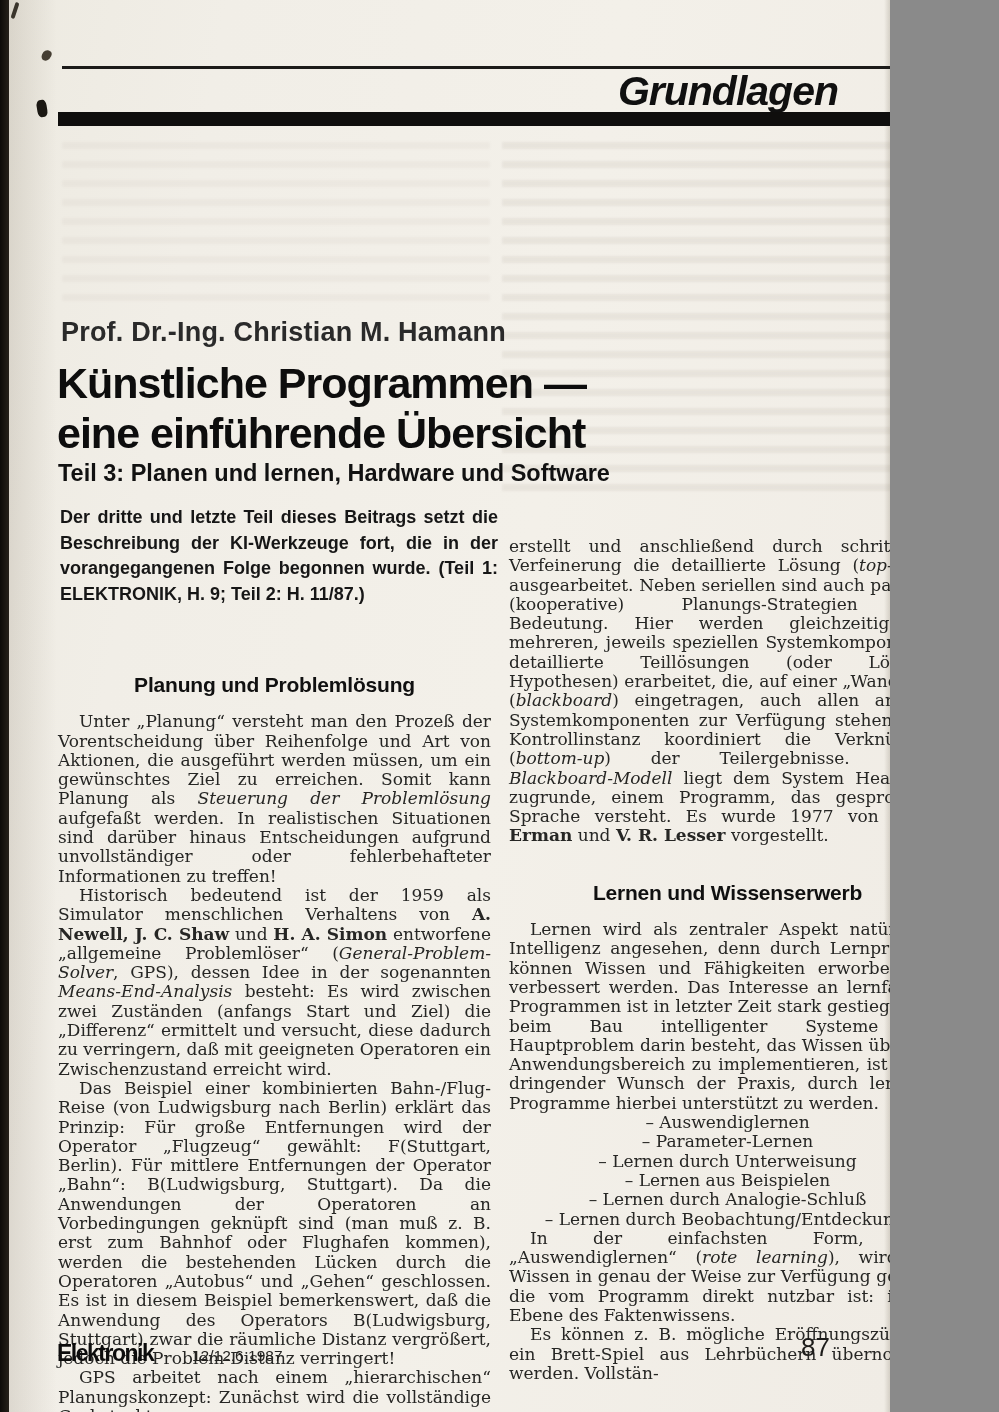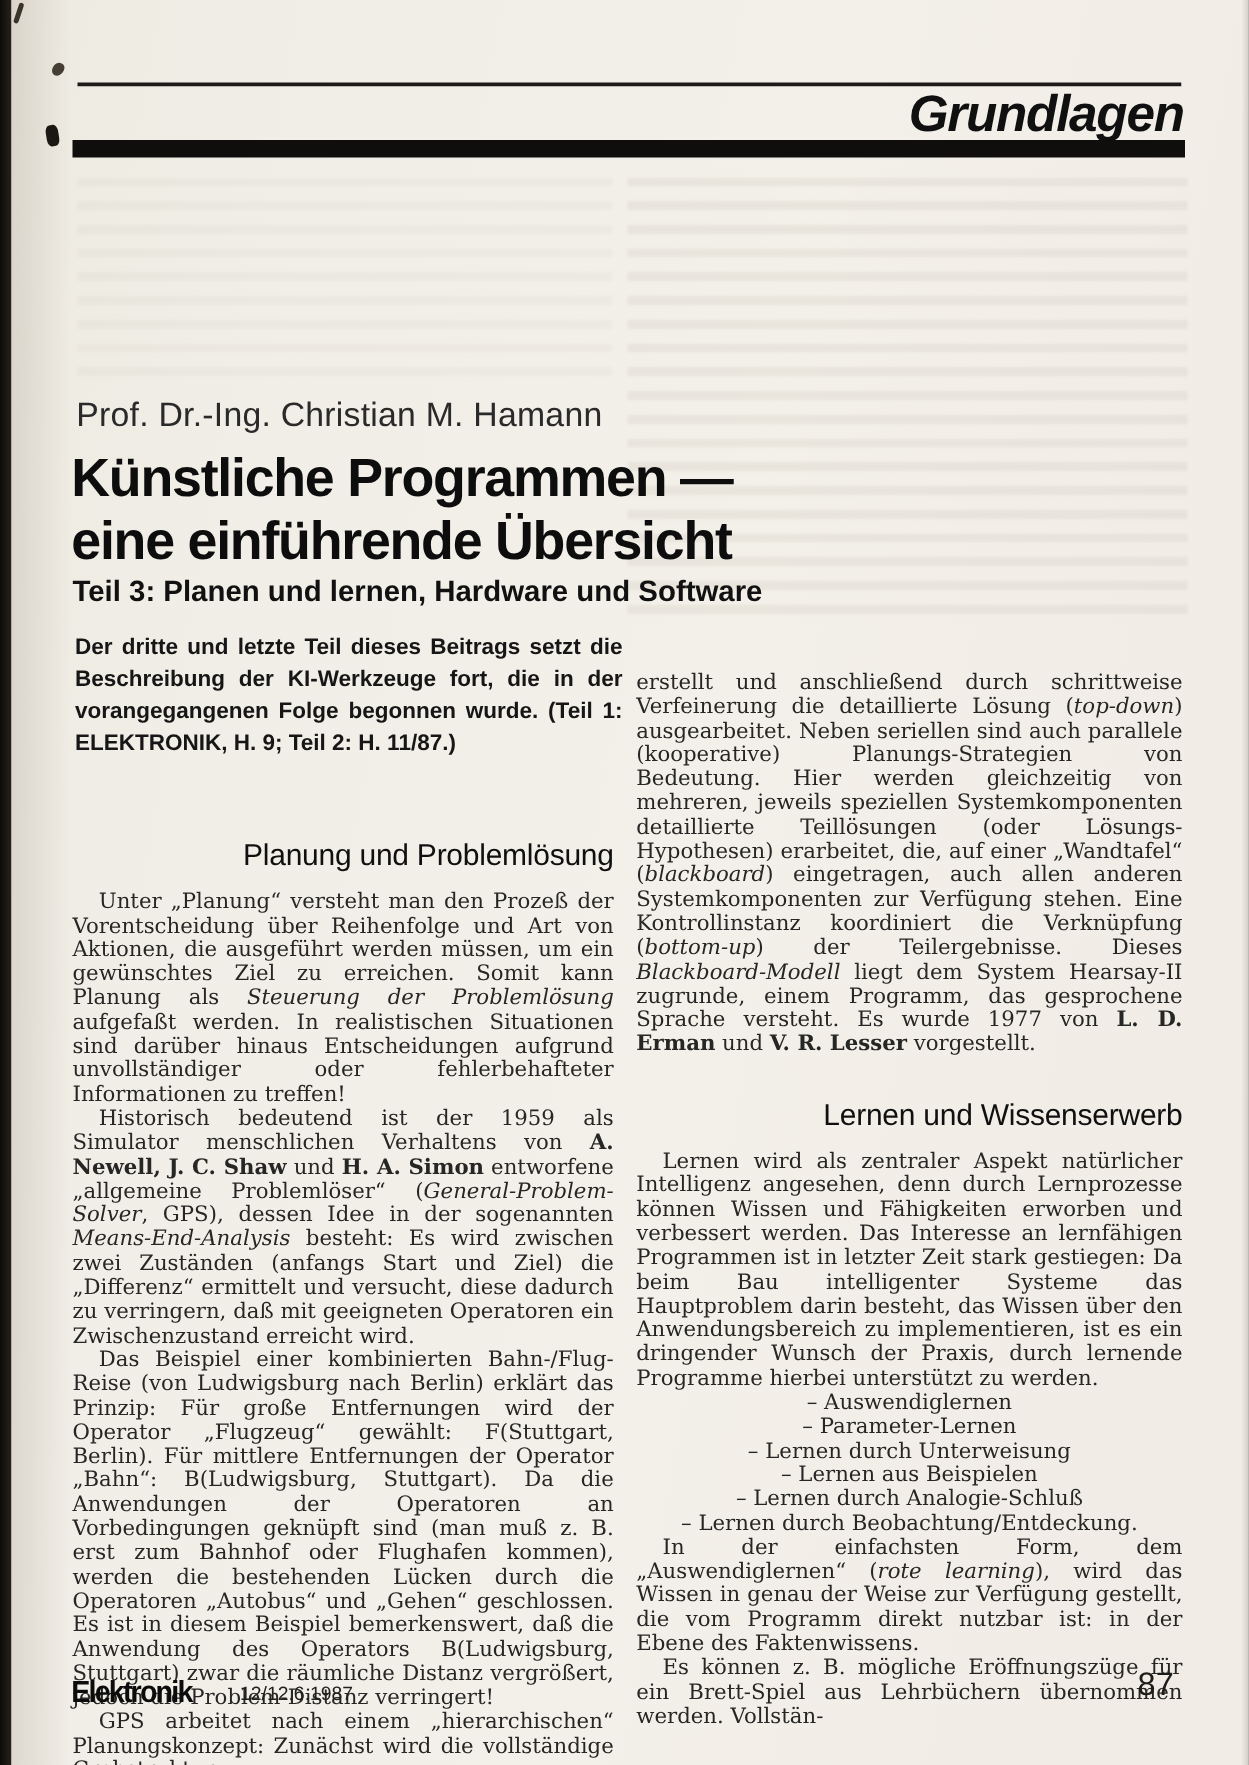--- a/index.html
+++ b/index.html
@@ -3,21 +3,21 @@
 <meta charset="utf-8">
 <style>
   html, body { margin: 0; padding: 0; }
   body {
     width: 999px; height: 1412px;
     background: #8a8a8a;
     font-family: "Liberation Sans", sans-serif;
   }
   .page {
     position: relative;
-    width: 999px; height: 1412px;
+    width: 890px; height: 1412px;
     background: linear-gradient(100deg, #edeae1 0%, #f1eee7 20%, #f3f0e9 55%, #f0ece5 100%);
     overflow: hidden;
     color: #1a1a1a;
   }
   
   .edge-left {
     position: absolute; left: 0; top: 0; width: 9px; height: 100%;
     background: linear-gradient(90deg, #0d0b08, #26211a);
   }
   .edge-shade {
@@ -53,21 +53,21 @@
   
   .top-rule { position: absolute; left: 62px; top: 66px; width: 883px; height: 3px; background: #1c1b19; }
   .section-label {
     position: absolute; top: 68px; right: 52px;
     font-size: 41px; font-weight: bold; font-style: italic;
     letter-spacing: -1px; color: #101010;
   }
   .header-bar { position: absolute; left: 58px; top: 112px; width: 890px; height: 14px; background: #0f0e0d; }
 
   
-  .author { position: absolute; left: 61px; top: 317px; font-size: 27px; color: #2a2a2a; letter-spacing: 0.2px; }
+  .author { position: absolute; left: 61px; top: 317px; font-size: 27px; color: #2a2a2a; letter-spacing: 0.2px; font-weight: bold; }
   .title {
     position: absolute; left: 57px; top: 358px; margin: 0;
     font-size: 43px; line-height: 50px; font-weight: bold;
     letter-spacing: -1px; color: #0d0d0d;
   }
   .title .tl { display: block; }
   .subtitle {
     position: absolute; left: 58px; top: 460px; margin: 0;
     font-size: 23.5px; font-weight: bold; color: #111;
   }
@@ -83,22 +83,22 @@
     font-family: "DejaVu Serif", serif;
     font-size: 17px; line-height: 19.3px;
     text-align: justify; color: #262624;
     hyphens: auto;
     margin-top: 32px;
   }
   .col-left  { left: 58px;  top: 643px; width: 433px; }
   .col-right { left: 509px; top: 505px; width: 437px; }
   .body-h {
     font-family: "Liberation Sans", sans-serif;
-    font-size: 24px; font-weight: normal; color: #101010;
-    margin: 0 0 18px 0; text-align: right; letter-spacing: -0.2px;
+    font-size: 21px; font-weight: bold; color: #101010;
+    margin: 0 0 18px 0; text-align: center; letter-spacing: -0.2px;
   }
   .rh { margin-top: 37px; }
   .para { margin: 0; }
   .indent { text-indent: 21px; }
   .seg-b { font-weight: bold; }
   .seg-i { font-style: italic; }
   .list { margin: 0; }
   .li { text-align: center; }
 
   

